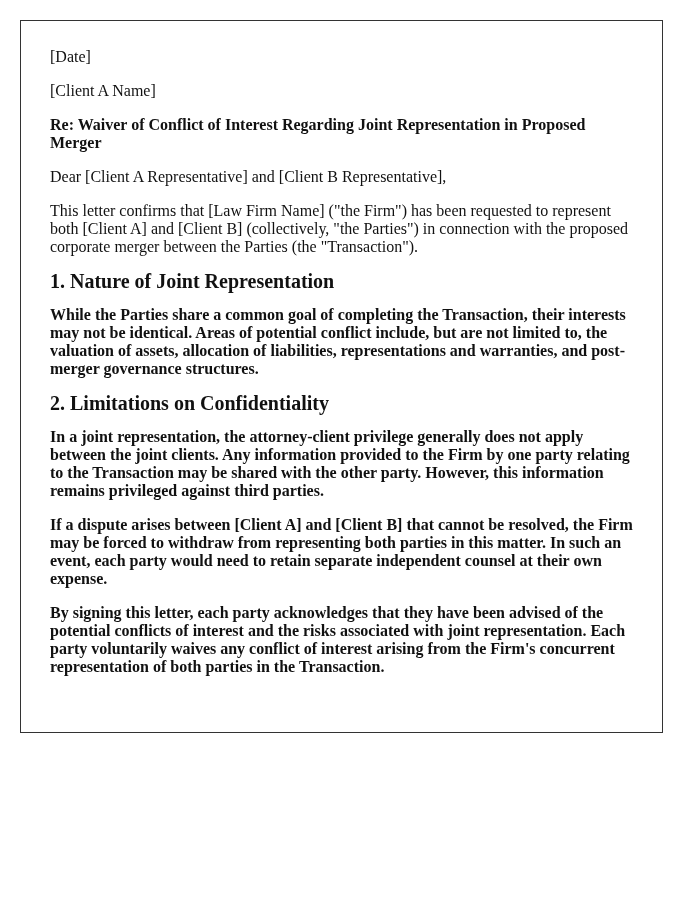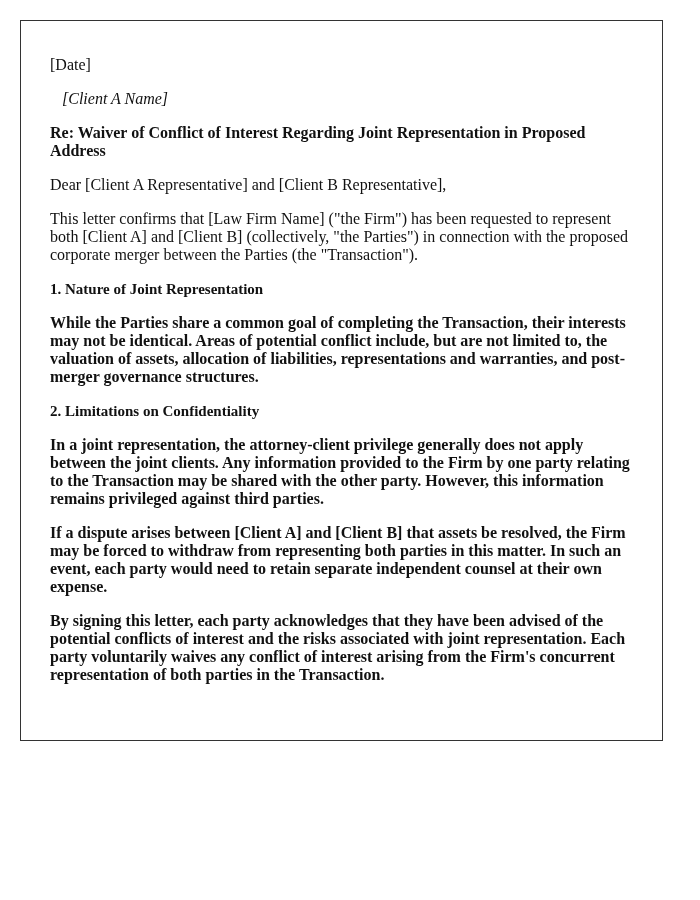--- a/index.html
+++ b/index.html
@@ -24,81 +24,80 @@
       width: 700px;
       height: 802px;
       overflow: hidden;
     }
     .letter {
       position: absolute;
       left: 20px;
       top: 20px;
       width: 583px;
       border: 1px solid #333333;
-      padding: 19px 29px 40px 29px;
+      padding: 11px 29px 40px 29px;
       background: #ffffff;
     }
     .letter p {
       margin: 16px 0;
     }
     .letter p.tight {
-      margin: 12px;
-      font-style: italic;
+      margin: 0;
     }
     .block {
       margin: 16px 0;
     }
     .subject {
       font-weight: bold;
     }
     .section {
       margin: 16px 0;
     }
     .section-heading {
       font-weight: bold;
       margin: 0;
-      font-size: 15px;
+      font-size: 20px;
       line-height: 18px;
     }
     .section-body {
       margin: 0;
       font-weight: bold;
     }
   </style>
 </head>
 <body>
 
 <div class="viewport-clip">
   <div class="letter">
 
     <p>[Date]</p>
 
     <div class="block">
       <p class="tight">[Client A Name]</p>
     </div>
 
 
-    <p class="subject">Re: Waiver of Conflict of Interest Regarding Joint Representation in Proposed Address</p>
+    <p class="subject">Re: Waiver of Conflict of Interest Regarding Joint Representation in Proposed Merger</p>
 
     <p>Dear [Client A Representative] and [Client B Representative],</p>
 
     <p>This letter confirms that [Law Firm Name] ("the Firm") has been requested to represent both [Client A] and [Client B] (collectively, "the Parties") in connection with the proposed corporate merger between the Parties (the "Transaction").</p>
 
     <div class="section">
       <h3 class="section-heading">1. Nature of Joint Representation</h3>
       <p class="section-body">While the Parties share a common goal of completing the Transaction, their interests may not be identical. Areas of potential conflict include, but are not limited to, the valuation of assets, allocation of liabilities, representations and warranties, and post-merger governance structures.</p>
     </div>
 
     <div class="section">
       <h3 class="section-heading">2. Limitations on Confidentiality</h3>
       <p class="section-body">In a joint representation, the attorney-client privilege generally does not apply between the joint clients. Any information provided to the Firm by one party relating to the Transaction may be shared with the other party. However, this information remains privileged against third parties.</p>
     </div>
 
     <div class="section">
-      <p class="section-body">If a dispute arises between [Client A] and [Client B] that assets be resolved, the Firm may be forced to withdraw from representing both parties in this matter. In such an event, each party would need to retain separate independent counsel at their own expense.</p>
+      <p class="section-body">If a dispute arises between [Client A] and [Client B] that cannot be resolved, the Firm may be forced to withdraw from representing both parties in this matter. In such an event, each party would need to retain separate independent counsel at their own expense.</p>
     </div>
 
     <div class="section">
       <p class="section-body">By signing this letter, each party acknowledges that they have been advised of the potential conflicts of interest and the risks associated with joint representation. Each party voluntarily waives any conflict of interest arising from the Firm's concurrent representation of both parties in the Transaction.</p>
     </div>
 
   </div>
 </div>
 
 </body></html>

